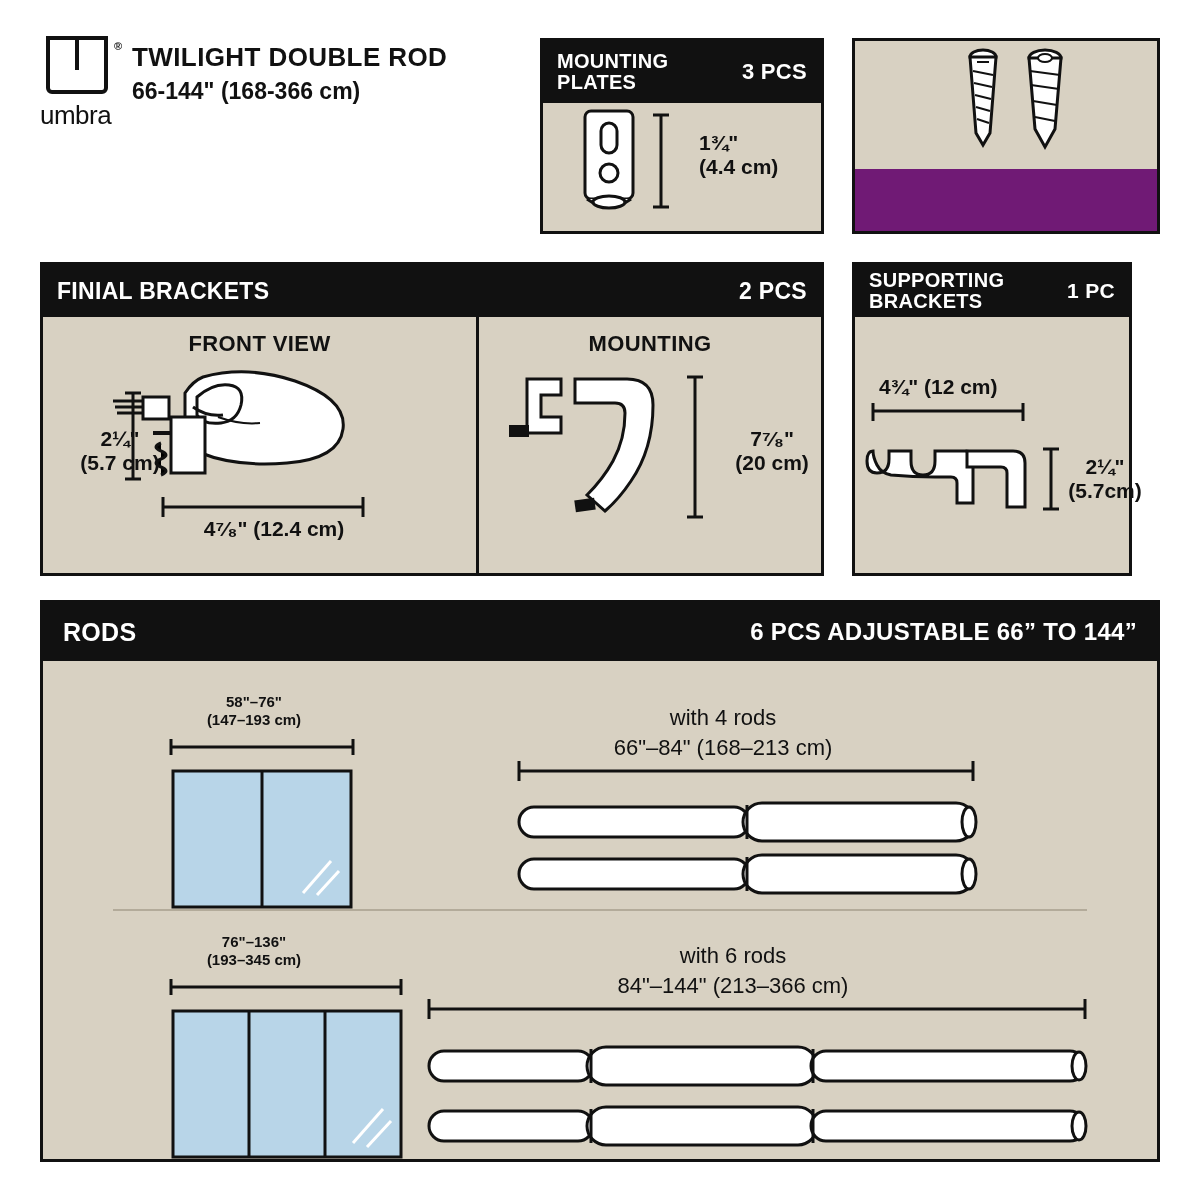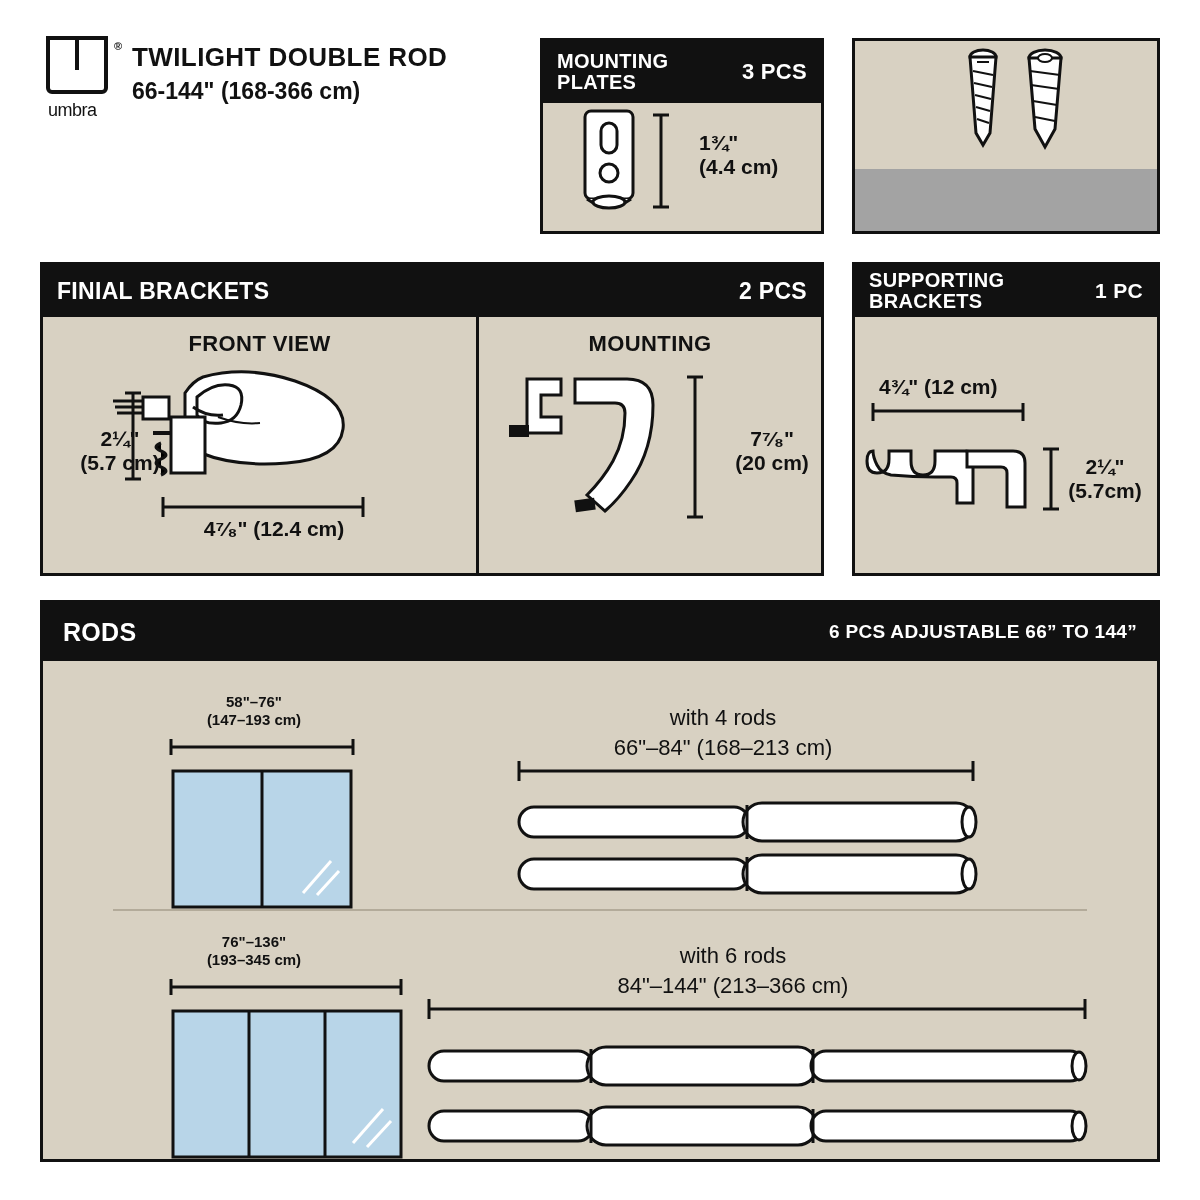--- a/index.html
+++ b/index.html
@@ -19,21 +19,21 @@
     position: relative;
     width: 1200px;
     height: 1200px;
   }
 
   
   .panel {
     position: absolute;
     border: 3px solid #111111;
     box-sizing: border-box;
-    background: #a3a3a3;
+    background: #701a75;
   }
   .panel-header {
     background: #111111;
     color: #ffffff;
     display: flex;
     align-items: center;
     justify-content: space-between;
     box-sizing: border-box;
     padding: 4px 14px;
   }
@@ -97,23 +97,23 @@
   }
   .brand-reg {
     position: absolute;
     left: 74px;
     top: 4px;
     font-size: 11px;
     font-weight: bold;
   }
   .brand-word {
     position: absolute;
-    left: 8px;
+    left: 0;
     top: 64px;
-    font-size: 18px;
+    font-size: 26px;
     letter-spacing: -0.5px;
     font-weight: normal;
   }
   .title-main {
     position: absolute;
     left: 132px;
     top: 42px;
     font-size: 26px;
     font-weight: bold;
     letter-spacing: 0.4px;
@@ -157,31 +157,31 @@
     top: 14px;
     left: 0;
     width: 100%;
     text-align: center;
     font-size: 22px;
     font-weight: bold;
     letter-spacing: 0.4px;
   }
 
   
-  #supporting-panel { left: 852px; top: 262px; width: 308px; height: 314px; }
+  #supporting-panel { left: 852px; top: 262px; width: 280px; height: 314px; }
   #supporting-panel .panel-header { height: 52px; }
   #supporting-panel .panel-title { font-size: 20px; line-height: 1.05; }
   #supporting-panel .panel-qty { font-size: 21px; }
   #supporting-panel .panel-body { height: calc(100% - 52px); }
 
   
   #rods-panel { left: 40px; top: 600px; width: 1120px; height: 562px; }
   #rods-panel .panel-header { height: 58px; padding: 4px 20px; }
   #rods-panel .panel-title { font-size: 25px; }
-  #rods-panel .panel-qty { font-size: 19px; }
+  #rods-panel .panel-qty { font-size: 24px; }
   #rods-panel .panel-body { height: calc(100% - 58px); }
   .rods-divider {
     position: absolute;
     left: 70px;
     right: 70px;
     top: 248px;
     height: 2px;
     background: #b3ab9a;
   }
   .rods-caption {

